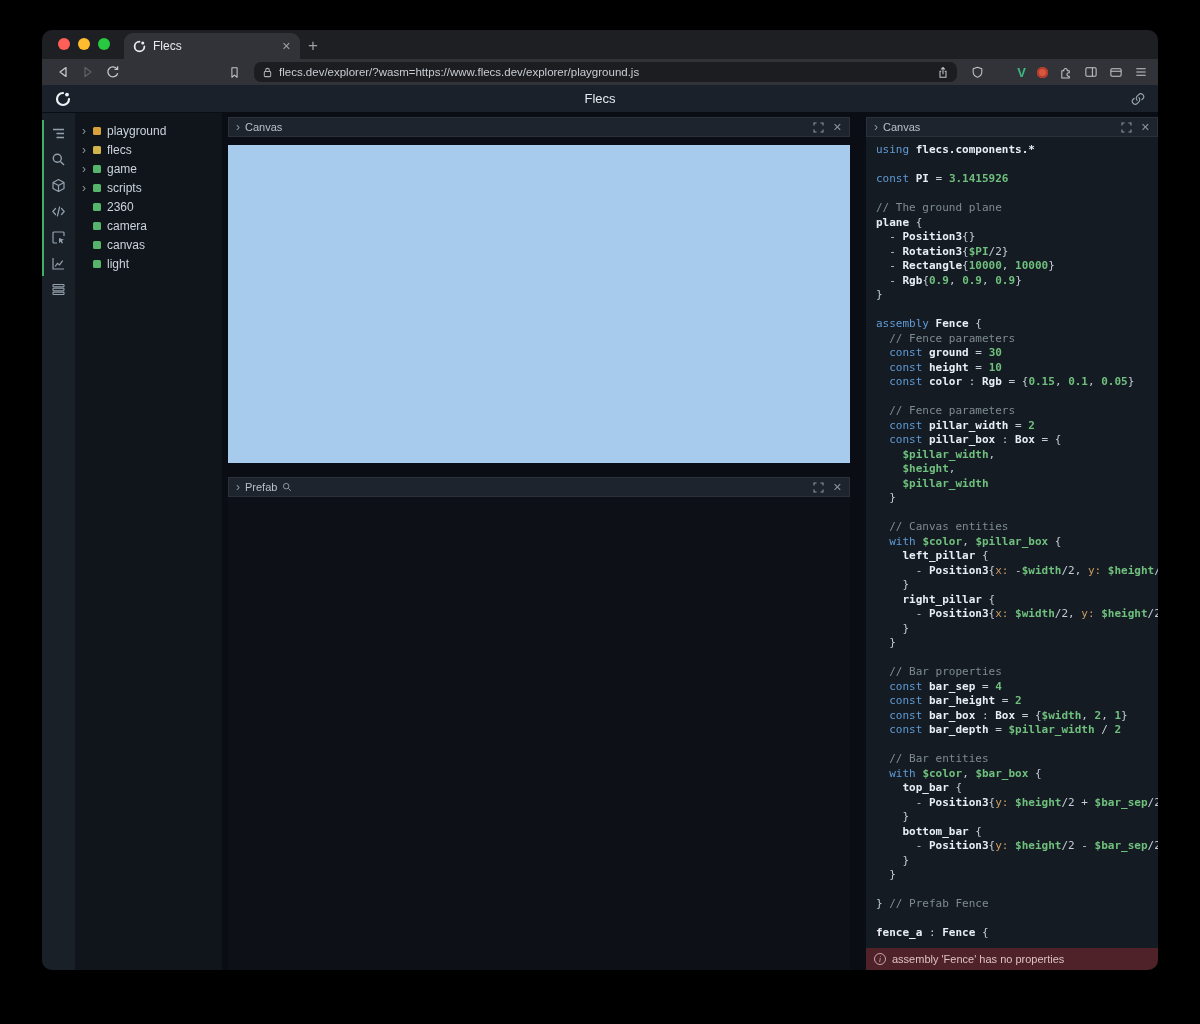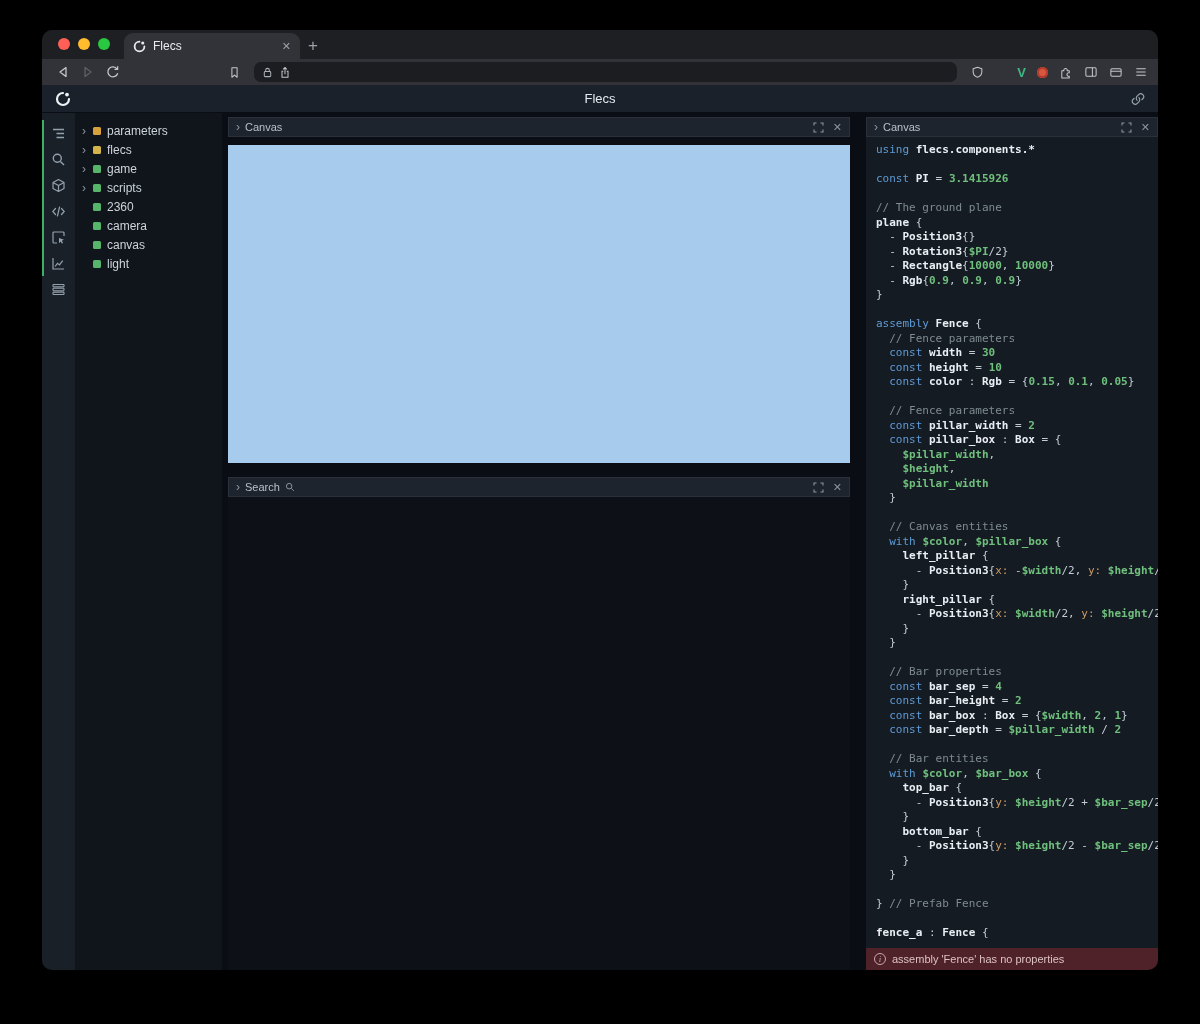--- a/index.html
+++ b/index.html
@@ -124,20 +124,21 @@
           <path d="M4.5 2 h6 v11 l-3-2.5 -3 2.5 z" fill="none" stroke="currentColor" stroke-width="1.2" stroke-linejoin="round"></path>
         </svg>
     </span>
     <div class="urlbar">
       <span>
         <svg width="11" height="11" viewBox="0 0 12 12">
             <rect x="2.5" y="5" width="7" height="5.5" rx="1" fill="none" stroke="#aab0b6" stroke-width="1.1"></rect>
             <path d="M4 5 V3.5 a2 2 0 0 1 4 0 V5" fill="none" stroke="#aab0b6" stroke-width="1.1"></path>
           </svg>
       </span>
+      <span class="url">flecs.dev/explorer/?wasm=https://www.flecs.dev/explorer/playground.js</span>
       <span>
         <svg width="12" height="13" viewBox="0 0 14 15">
             <path d="M5 6 H3.5 v7 h7 V6 H9" fill="none" stroke="#c3c7cb" stroke-width="1.2"></path>
             <path d="M7 9.5 V1.8 M4.8 3.9 L7 1.7 l2.2 2.2" fill="none" stroke="#c3c7cb" stroke-width="1.2"></path>
           </svg>
       </span>
     </div>
     <span class="nav-btn">
       <svg width="13" height="13" viewBox="0 0 15 15">
           <path d="M7.5 1.5 l5 1.8 v3.3 c0 3.1-2 5.3-5 6.4 -3-1.1-5-3.3-5-6.4 V3.3 z" fill="none" stroke="currentColor" stroke-width="1.2" stroke-linejoin="round"></path>
@@ -229,21 +230,21 @@
             <rect x="2" y="6.3" width="11" height="2.4" rx="0.6" fill="none" stroke="currentColor" stroke-width="1.1"></rect>
             <rect x="2" y="10.1" width="11" height="2.4" rx="0.6" fill="none" stroke="currentColor" stroke-width="1.1"></rect>
           </svg>
         </div>
       </div>
 
     <div class="treepanel">
         <div class="tree-item">
           <span class="tw">›</span>
           <span class="sq" style="background: rgb(217, 161, 60);"></span>
-          <span class="lb">parameters</span>
+          <span class="lb">playground</span>
         </div>
         <div class="tree-item">
           <span class="tw">›</span>
           <span class="sq" style="background: rgb(210, 180, 74);"></span>
           <span class="lb">flecs</span>
         </div>
         <div class="tree-item">
           <span class="tw">›</span>
           <span class="sq" style="background: rgb(86, 181, 106);"></span>
           <span class="lb">game</span>
@@ -287,21 +288,21 @@
           </span>
           <span class="ph-close">✕</span>
         </span>
       </div>
       <div class="canvas-body">
         <div class="canvas-viewport" style="background: rgb(166, 203, 236);"></div>
       </div>
       <div class="gap14"></div>
       <div class="panel-header">
         <span class="ph-chevron">›</span>
-        <span>Search</span>
+        <span>Prefab</span>
         <span>
           <svg width="10" height="10" viewBox="0 0 12 12">
               <circle cx="5" cy="5" r="3.3" fill="none" stroke="#8b949e" stroke-width="1.2"></circle>
               <line x1="7.6" y1="7.6" x2="10.6" y2="10.6" stroke="#8b949e" stroke-width="1.2"></line>
             </svg>
         </span>
         <span class="ph-actions">
           <span>
             <svg width="11" height="11" viewBox="0 0 11 11">
                 <path d="M1 3.5 V1 h2.5 M7.5 1 H10 v2.5 M10 7.5 V10 H7.5 M3.5 10 H1 V7.5" fill="none" stroke="currentColor" stroke-width="1.1"></path>
@@ -335,21 +336,21 @@
             <div class="code-line"><span class="tk-c">// The ground plane</span></div>
             <div class="code-line"><span class="tk-b">plane</span><span class="tk-p"> {</span></div>
             <div class="code-line"><span class="tk-p">  - </span><span class="tk-b">Position3</span><span class="tk-p">{}</span></div>
             <div class="code-line"><span class="tk-p">  - </span><span class="tk-b">Rotation3</span><span class="tk-p">{</span><span class="tk-n">$PI</span><span class="tk-p">/2}</span></div>
             <div class="code-line"><span class="tk-p">  - </span><span class="tk-b">Rectangle</span><span class="tk-p">{</span><span class="tk-n">10000</span><span class="tk-p">, </span><span class="tk-n">10000</span><span class="tk-p">}</span></div>
             <div class="code-line"><span class="tk-p">  - </span><span class="tk-b">Rgb</span><span class="tk-p">{</span><span class="tk-n">0.9</span><span class="tk-p">, </span><span class="tk-n">0.9</span><span class="tk-p">, </span><span class="tk-n">0.9</span><span class="tk-p">}</span></div>
             <div class="code-line"><span class="tk-p">}</span></div>
             <div class="code-line">&nbsp;</div>
             <div class="code-line"><span class="tk-kw">assembly</span><span class="tk-p"> </span><span class="tk-b">Fence</span><span class="tk-p"> {</span></div>
             <div class="code-line"><span class="tk-p">  </span><span class="tk-c">// Fence parameters</span></div>
-            <div class="code-line"><span class="tk-p">  </span><span class="tk-kw">const</span><span class="tk-p"> </span><span class="tk-b">width</span><span class="tk-p"> = </span><span class="tk-n">30</span></div>
+            <div class="code-line"><span class="tk-p">  </span><span class="tk-kw">const</span><span class="tk-p"> </span><span class="tk-b">ground</span><span class="tk-p"> = </span><span class="tk-n">30</span></div>
             <div class="code-line"><span class="tk-p">  </span><span class="tk-kw">const</span><span class="tk-p"> </span><span class="tk-b">height</span><span class="tk-p"> = </span><span class="tk-n">10</span></div>
             <div class="code-line"><span class="tk-p">  </span><span class="tk-kw">const</span><span class="tk-p"> </span><span class="tk-b">color</span><span class="tk-p"> : </span><span class="tk-b">Rgb</span><span class="tk-p"> = {</span><span class="tk-n">0.15</span><span class="tk-p">, </span><span class="tk-n">0.1</span><span class="tk-p">, </span><span class="tk-n">0.05</span><span class="tk-p">}</span></div>
             <div class="code-line">&nbsp;</div>
             <div class="code-line"><span class="tk-p">  </span><span class="tk-c">// Fence parameters</span></div>
             <div class="code-line"><span class="tk-p">  </span><span class="tk-kw">const</span><span class="tk-p"> </span><span class="tk-b">pillar_width</span><span class="tk-p"> = </span><span class="tk-n">2</span></div>
             <div class="code-line"><span class="tk-p">  </span><span class="tk-kw">const</span><span class="tk-p"> </span><span class="tk-b">pillar_box</span><span class="tk-p"> : </span><span class="tk-b">Box</span><span class="tk-p"> = {</span></div>
             <div class="code-line"><span class="tk-p">    </span><span class="tk-n">$pillar_width</span><span class="tk-p">,</span></div>
             <div class="code-line"><span class="tk-p">    </span><span class="tk-n">$height</span><span class="tk-p">,</span></div>
             <div class="code-line"><span class="tk-p">    </span><span class="tk-n">$pillar_width</span></div>
             <div class="code-line"><span class="tk-p">  }</span></div>

